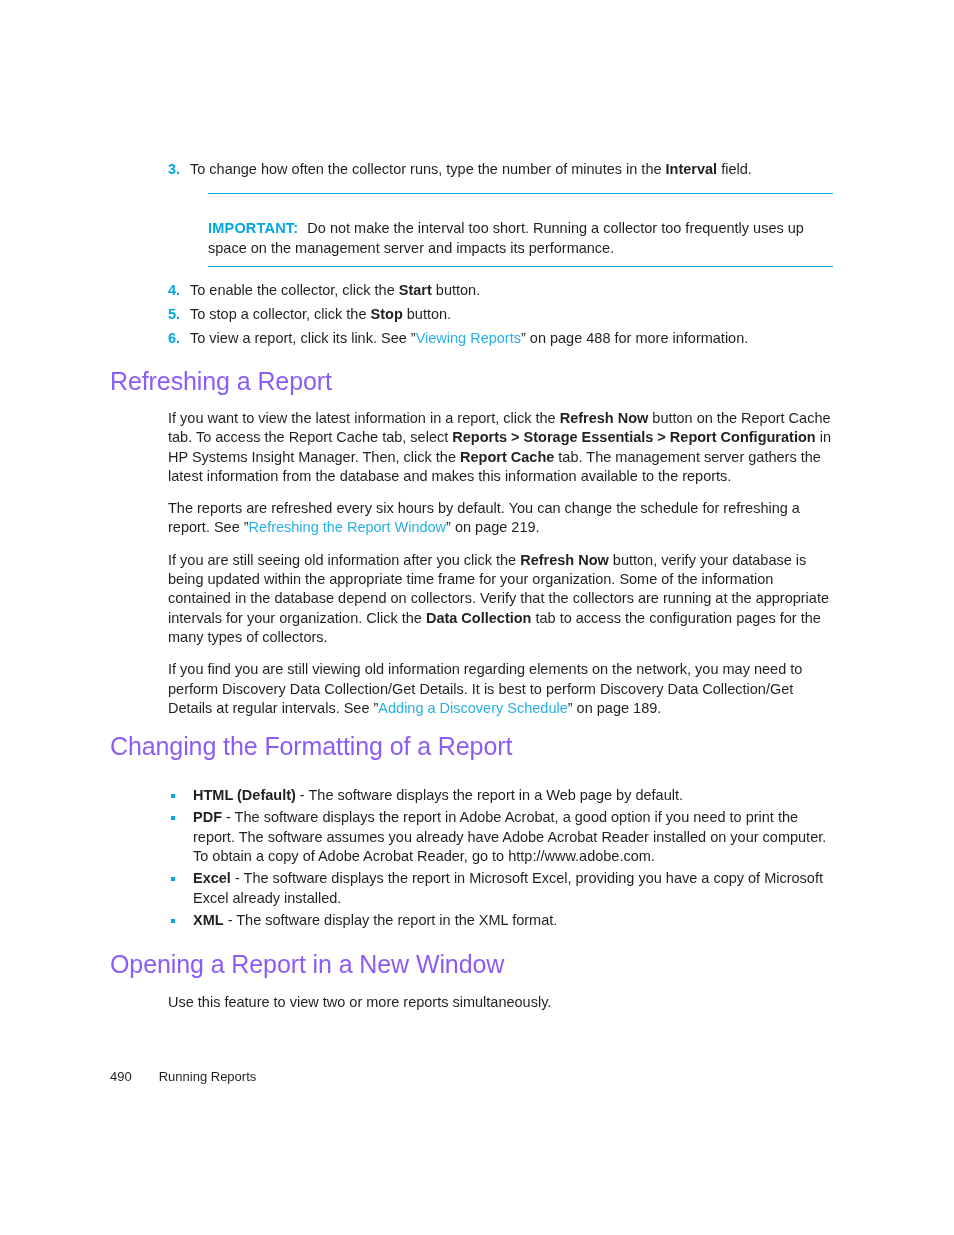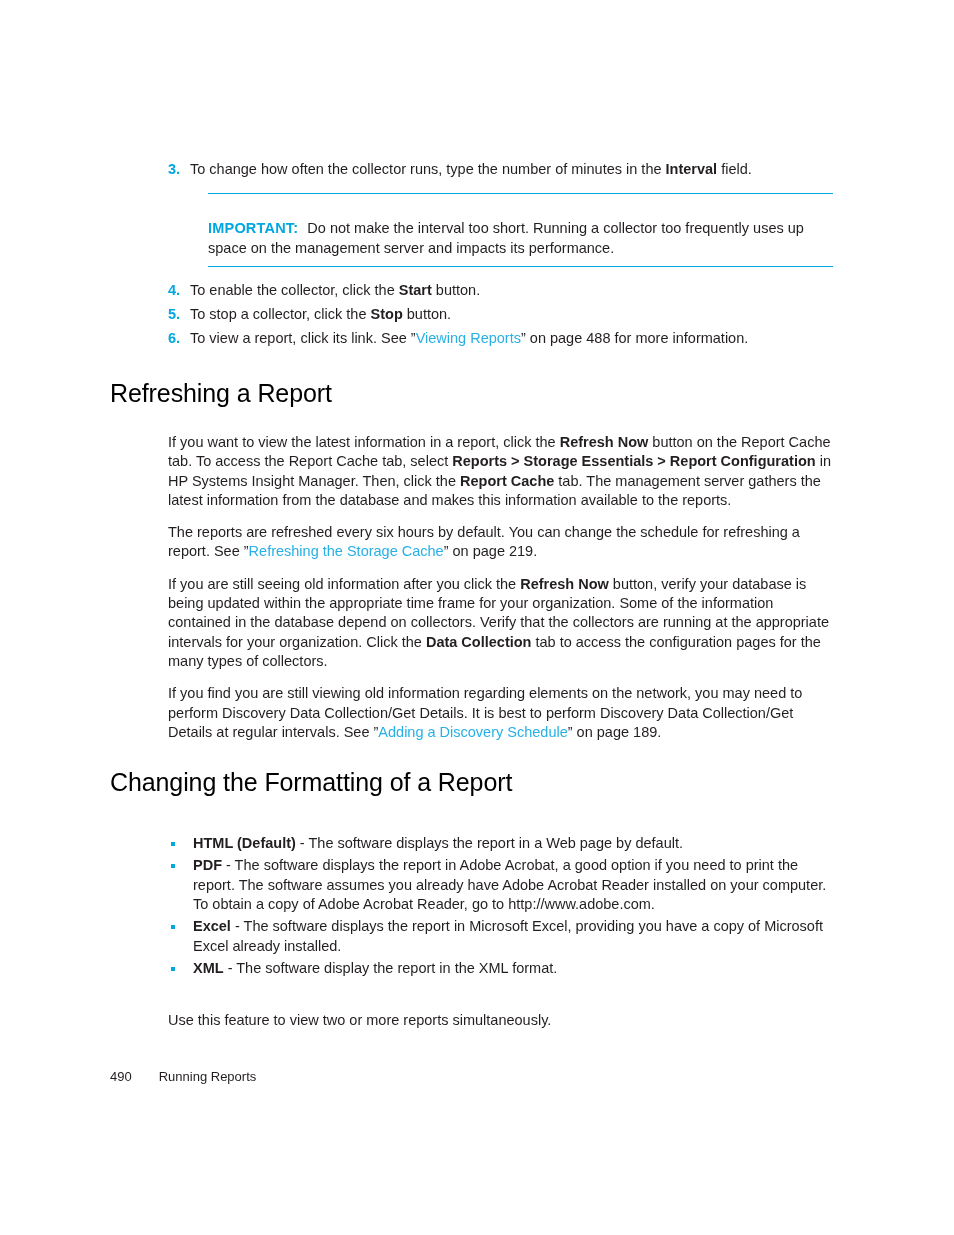--- a/index.html
+++ b/index.html
@@ -68,24 +68,24 @@
   }
   .note-label {
     color: #00a7e1;
     font-weight: bold;
     letter-spacing: 0.2px;
   }
   .note-gap { display: inline-block; width: 9px; }
 
   
   h2.section {
-    margin: 12px;
+    margin: 0;
     padding: 0;
     margin-left: 110px;
-    color: #000000;
+    color: #8b5cf6;
     font-weight: normal;
     font-size: 25px;
     line-height: 30px;
     letter-spacing: -0.1px;
   }
 
   
   p.body {
     margin: 0 0 0 168px;
     width: 666px;
@@ -168,21 +168,21 @@
 
     <div class="spacer-sm"></div>
 
     <h2 class="section">Refreshing a Report</h2>
     <div style="height:13px"></div>
 
     <p class="body">If you want to view the latest information in a report, click the <b>Refresh Now</b> button on the Report Cache tab. To access the Report Cache tab, select <b>Reports &gt; Storage Essentials &gt; Report Configuration</b> in HP Systems Insight Manager. Then, click the <b>Report Cache</b> tab. The management server gathers the latest information from the database and makes this information available to the reports.</p>
 
     <div class="spacer-sm"></div>
 
-    <p class="body">The reports are refreshed every six hours by default. You can change the schedule for refreshing a report. See ”<span class="xref">Refreshing the Storage Cache</span>” on page 219.</p>
+    <p class="body">The reports are refreshed every six hours by default. You can change the schedule for refreshing a report. See ”<span class="xref">Refreshing the Report Window</span>” on page 219.</p>
 
     <div class="spacer-sm"></div>
 
     <p class="body">If you are still seeing old information after you click the <b>Refresh Now</b> button, verify your database is being updated within the appropriate time frame for your organization. Some of the information contained in the database depend on collectors. Verify that the collectors are running at the appropriate intervals for your organization. Click the <b>Data Collection</b> tab to access the configuration pages for the many types of collectors.</p>
 
     <div class="spacer-sm"></div>
 
     <p class="body">If you find you are still viewing old information regarding elements on the network, you may need to perform Discovery Data Collection/Get Details. It is best to perform Discovery Data Collection/Get Details at regular intervals. See ”<span class="xref">Adding a Discovery Schedule</span>” on page 189.</p>
 
     <div class="spacer-sm"></div>
@@ -203,20 +203,21 @@
       <li>
         <span class="bullet"></span><b>Excel</b><span> - The software displays the report in Microsoft Excel, providing you have a copy of Microsoft Excel already installed.</span>
       </li>
       <li>
         <span class="bullet"></span><b>XML</b><span> - The software display the report in the XML format.</span>
       </li>
     </ul>
 
     <div class="spacer-md"></div>
 
+    <h2 class="section">Opening a Report in a New Window</h2>
     <div style="height:14px"></div>
 
     <p class="body">Use this feature to view two or more reports simultaneously.</p>
     <div class="spacer-sm"></div>
 
   </div>
 
   <div class="footer">
     <span class="pg">490</span><span>Running Reports</span>
   </div>

